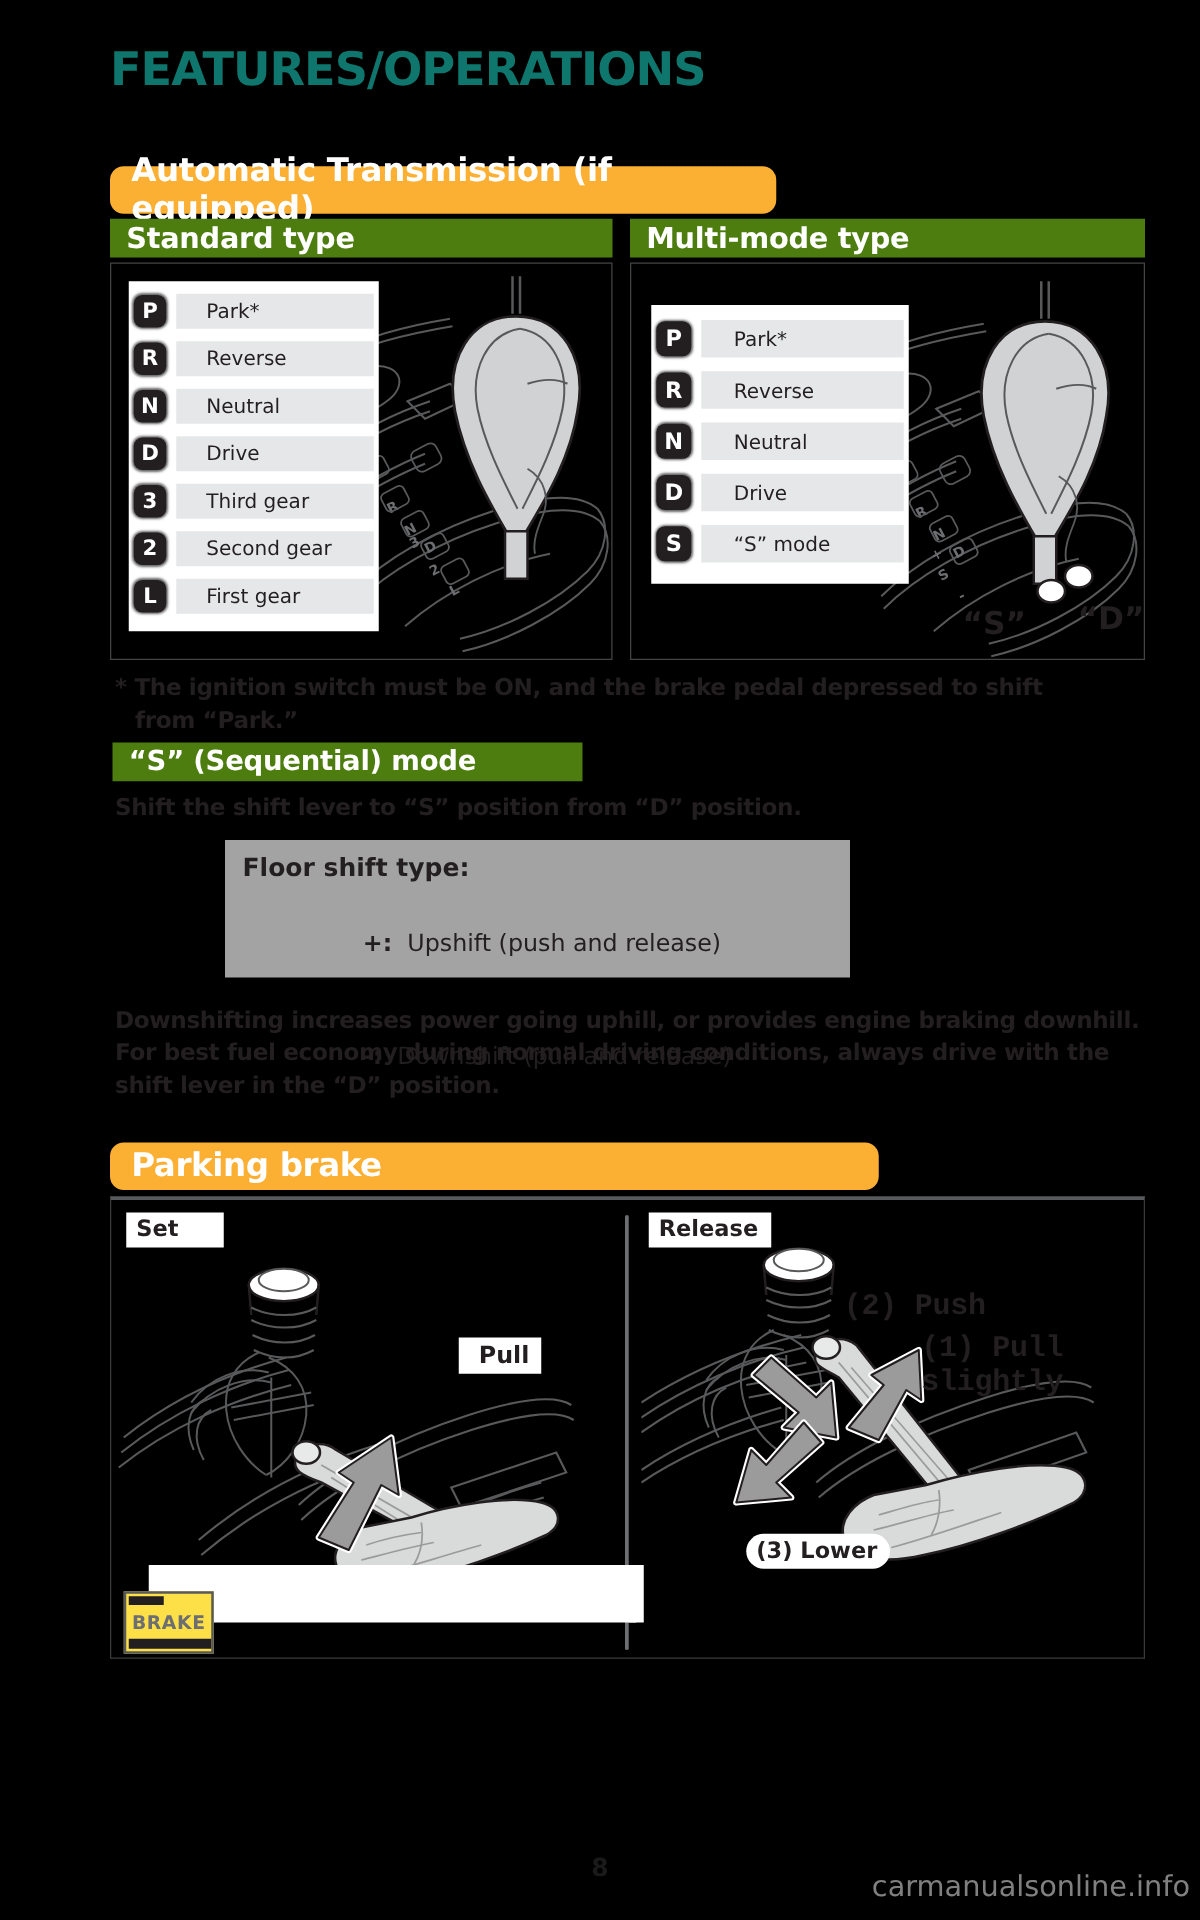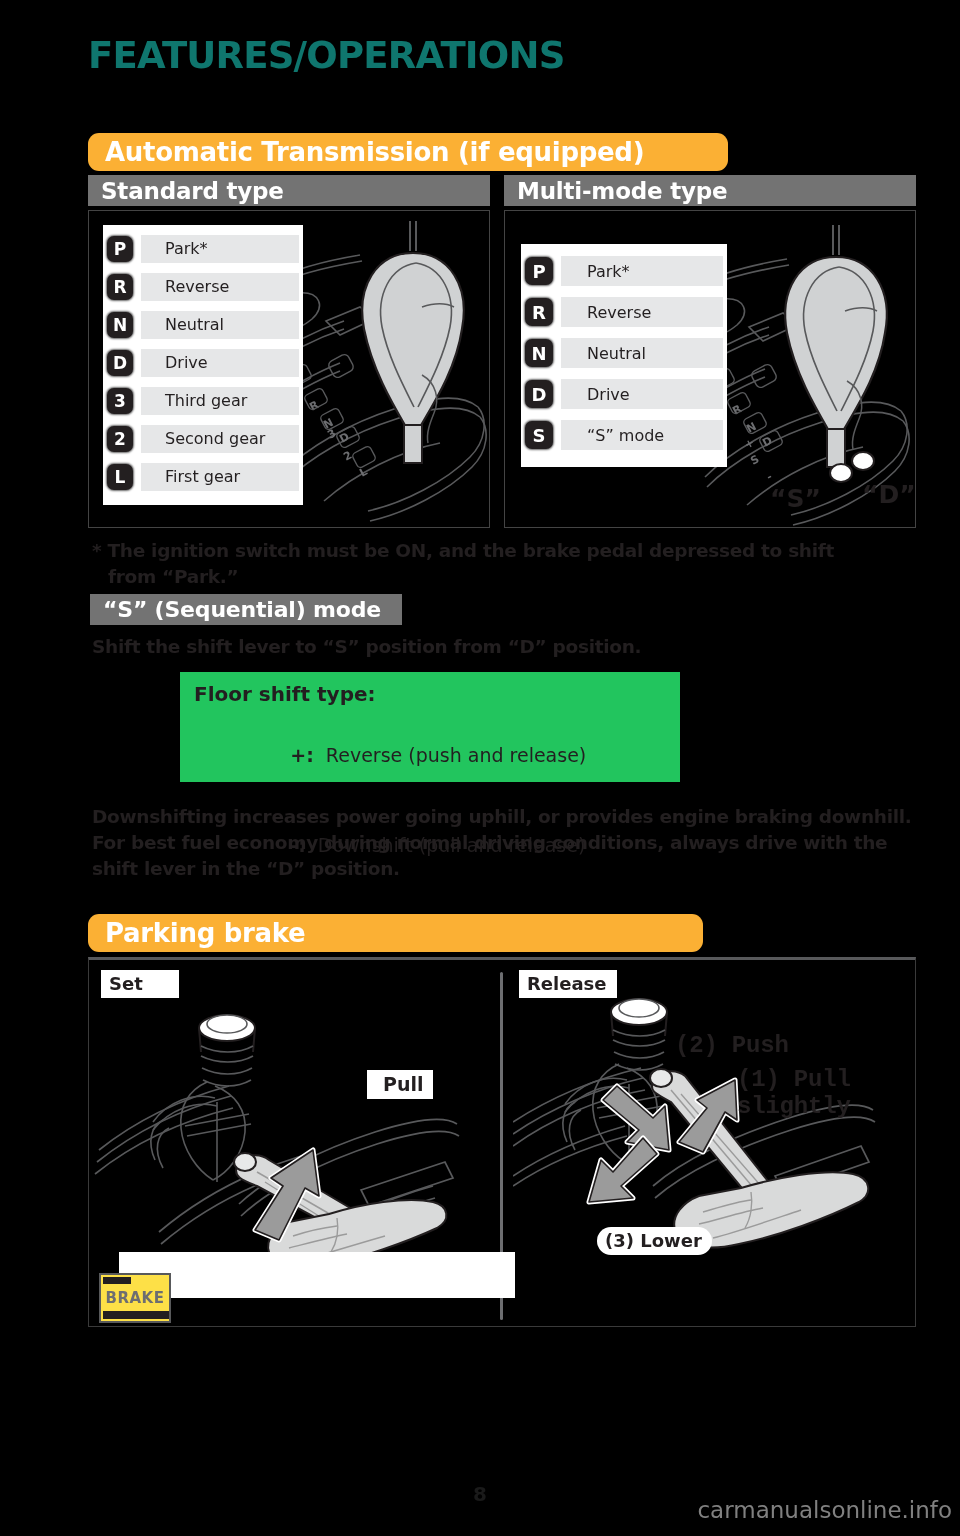--- a/index.html
+++ b/index.html
@@ -23,33 +23,33 @@
   .banner {
     position: absolute;
     background: #fbb034;
     border-radius: 11px;
     color: #fff;
     font-size: 26px; font-weight: 600;
     display: flex; align-items: center;
     padding-left: 17px;
     letter-spacing: -0.3px;
   }
-  .banner-at { left: 88px; top: 133px; width: 640px; height: 38px; }
+  .banner-at { left: 88px; top: 133px; width: 533px; height: 38px; }
   .banner-pb { left: 88px; top: 914px; width: 615px; height: 38px; }
 
   
   .grayhead {
-    position: absolute; background: #737373; color: #fff;
+    position: absolute; background: #4d7c0f; color: #fff;
     font-size: 23px; font-weight: 600;
     display: flex; align-items: center; padding-left: 13px;
     letter-spacing: -0.2px;
   }
   .gh-standard  { left: 88px;  top: 175px; width: 402px; height: 31px; }
   .gh-multi     { left: 504px; top: 175px; width: 412px; height: 31px; }
-  .gh-seq       { left: 90px;  top: 594px; width: 312px; height: 31px; font-size: 22px; }
+  .gh-seq       { left: 90px;  top: 594px; width: 376px; height: 31px; font-size: 22px; }
 
   
   .panel {
     position: absolute; background: #000; overflow: hidden;
     border: 1px solid #444;
   }
   .panel-standard { left: 88px;  top: 210px; width: 402px; height: 318px; }
   .panel-multi    { left: 504px; top: 210px; width: 412px; height: 318px; }
 
   
@@ -106,21 +106,21 @@
   }
   .footnote   { left: 92px; top: 538px; width: 826px; }
   .footnote .fn-ind { display: block; padding-left: 16px; }
   .shiftline  { left: 92px; top: 634px; width: 826px; }
   .downshift  { left: 92px; top: 804px; width: 826px; }
 
   
   .floorbox {
     position: absolute; left: 180px; top: 672px;
     width: 500px; height: 110px;
-    background: #22c55e; color: #231f20;
+    background: #a3a3a3; color: #231f20;
     font-family: "DejaVu Sans", sans-serif;
     padding: 10px 0 0 14px;
   }
   .floorbox .fb-title { font-size: 20px; font-weight: bold; margin-bottom: 4px; }
   .floorbox .fb-row {
     font-size: 19px; font-weight: normal;
     padding-left: 60px; line-height: 30px; white-space: pre;
   }
   .floorbox .fb-sign { font-weight: bold; }
 
@@ -377,21 +377,21 @@
     <span class="fn-ind">from “Park.”</span>
   </div>
 
   <div class="grayhead gh-seq">“S” (Sequential) mode</div>
 
   <div class="bodytext shiftline">Shift the shift lever to “S” position from “D” position.</div>
 
   <div class="floorbox">
     <div class="fb-title">Floor shift type:</div>
     <div class="fb-row">
-      <span class="fb-sign">+:</span><span>  Reverse (push and release)</span>
+      <span class="fb-sign">+:</span><span>  Upshift (push and release)</span>
     </div>
     <div class="fb-row">
       <span class="fb-sign">-:</span><span>  Downshift (pull and release)</span>
     </div>
   </div>
 
   <div class="bodytext downshift">Downshifting increases power going uphill, or provides engine braking downhill. For best fuel economy during normal driving conditions, always drive with the shift lever in the “D” position.</div>
 
   <div class="banner banner-pb">Parking brake</div>
 

